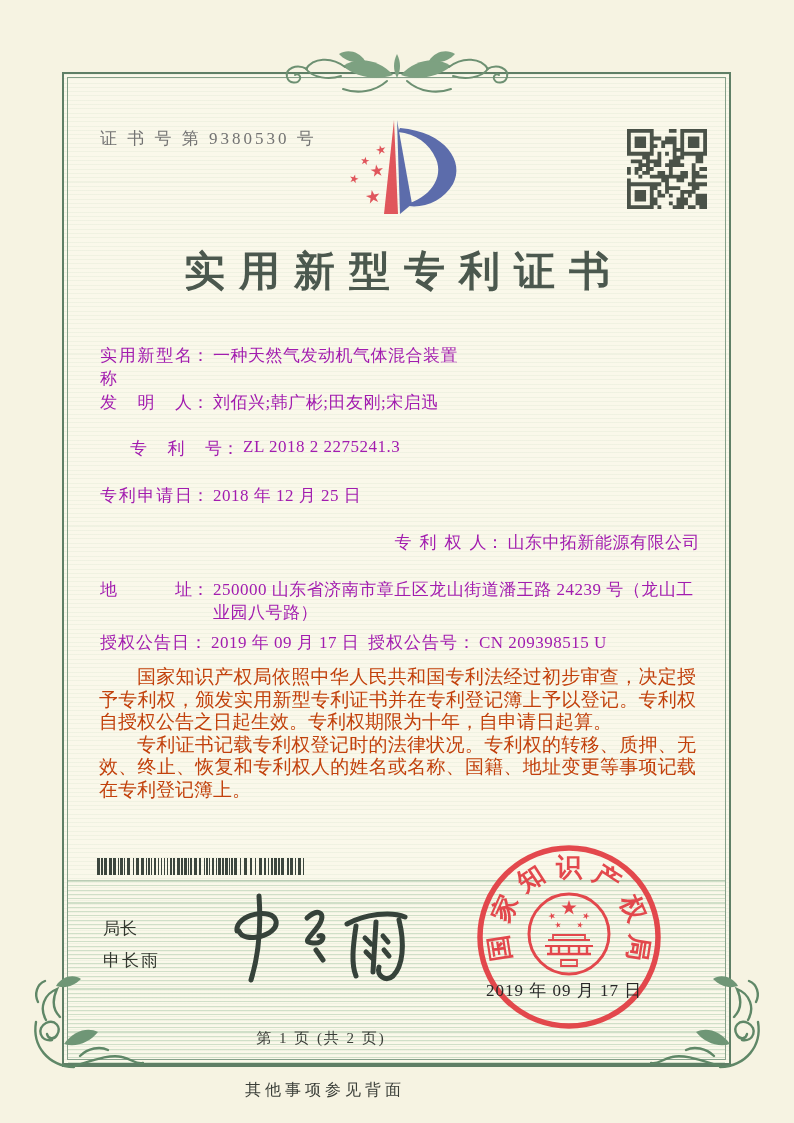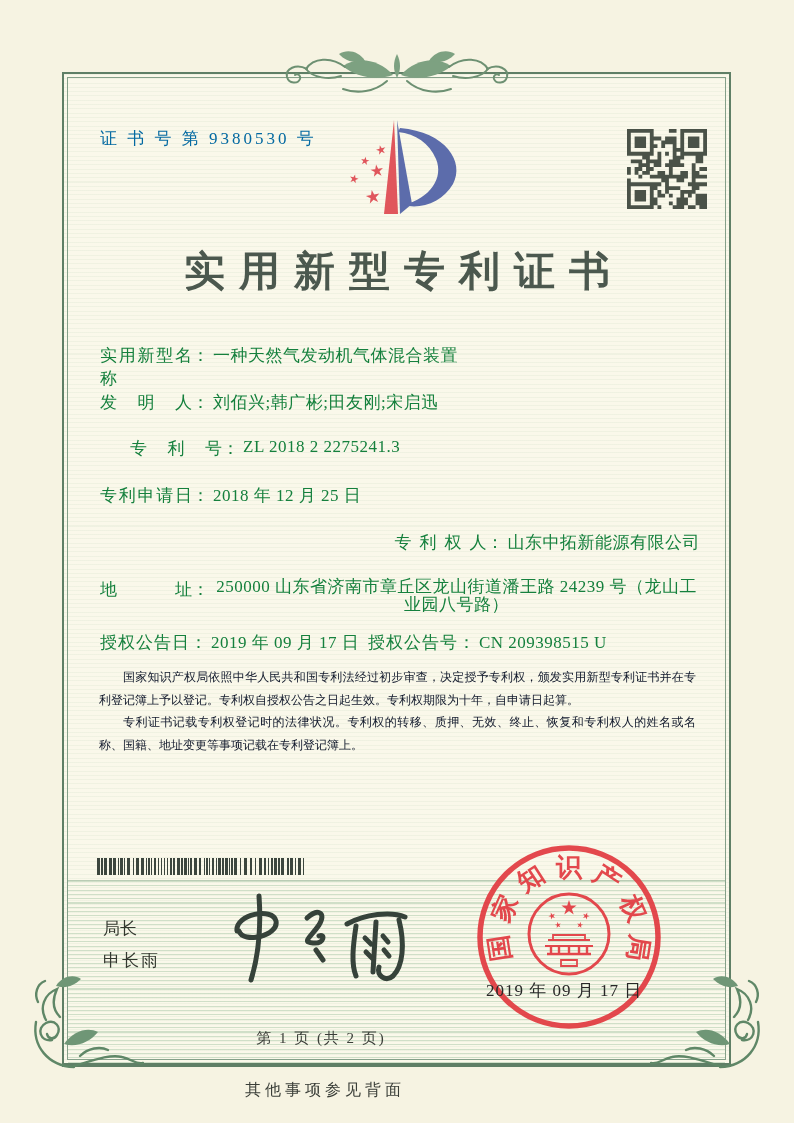--- a/index.html
+++ b/index.html
@@ -10,35 +10,35 @@
   .frame-outer{position:absolute;left:62px;top:72px;width:665px;height:989px;
     border:2px solid #5f7f66;border-bottom-width:4px;
     background:
       repeating-linear-gradient(180deg, rgba(150,185,150,.10) 0 1px, rgba(0,0,0,0) 1px 4.3px),
       #faf8ea;}
   .frame-inner{position:absolute;left:3px;top:3px;right:3px;bottom:3px;border:1px solid #85a089;}
   .stripe-band{position:absolute;left:68px;top:880px;width:657px;height:183px;
     background:repeating-linear-gradient(180deg, rgba(150,188,152,.42) 0 1px, rgba(0,0,0,0) 1px 4.3px);
     border-top:1px solid rgba(120,160,125,.5);}
   
-  .cert-no{left:100px;top:127px;font-size:17px;letter-spacing:3px;color:#0369a1;}
+  .cert-no{left:100px;top:127px;font-size:17px;letter-spacing:3px;color:#737373;}
   .logo{left:332px;top:108px;}
   .qr{left:627px;top:129px;width:80px;height:80px;}
   .title{left:0;top:244px;width:794px;text-align:center;font-size:41px;font-weight:600;
     letter-spacing:14px;text-indent:14px;color:#4b584e;}
   
-  .row{position:absolute;left:100px;width:600px;font-size:17px;display:flex;color:#15803d;}
+  .row{position:absolute;left:100px;width:600px;font-size:17px;display:flex;color:#a21caf;}
   .flabel{display:inline-block;width:92px;text-align:justify;text-align-last:justify;flex:0 0 92px;}
   .colon{flex:0 0 14px;}
   .fvalue{margin-left:4px;letter-spacing:.5px;}
-  .fvalue.addr{width:505px;line-height:18px;text-align:center;}
+  .fvalue.addr{width:505px;line-height:23px;}
   .grant-group2{position:absolute;left:268px;top:0;white-space:nowrap;}
   .grant-lab{letter-spacing:1px;}
   
-  .body-text{left:99px;top:666px;width:597px;font-size:12px;line-height:22.5px;text-align:justify;color:#0f172a;}
+  .body-text{left:99px;top:666px;width:597px;font-size:19px;line-height:22.5px;text-align:justify;color:#c2410c;}
   .body-text p{margin:0;text-indent:2em;}
   
   .barcode{left:97px;top:858px;width:212px;height:17px;}
   .director-title{left:103px;top:917px;font-size:17px;font-family:Liberation Serif, serif;color:#33382f;}
   .director-name{left:103px;top:949px;font-size:17px;font-family:"Liberation Sans","DejaVu Sans",sans-serif;color:#33382f;letter-spacing:2px;}
   .signature{left:215px;top:884px;}
   .seal{left:474px;top:842px;}
   .seal-date{left:486px;top:979px;font-size:17px;letter-spacing:1px;color:#272727;z-index:6;}
   .page-ind{left:0;top:1029px;width:642px;text-align:center;font-size:15px;letter-spacing:2px;color:#3a3e38;}
   .footer-note{left:0;top:1080px;width:650px;text-align:center;font-size:16px;letter-spacing:4px;color:#3a3e38;}

